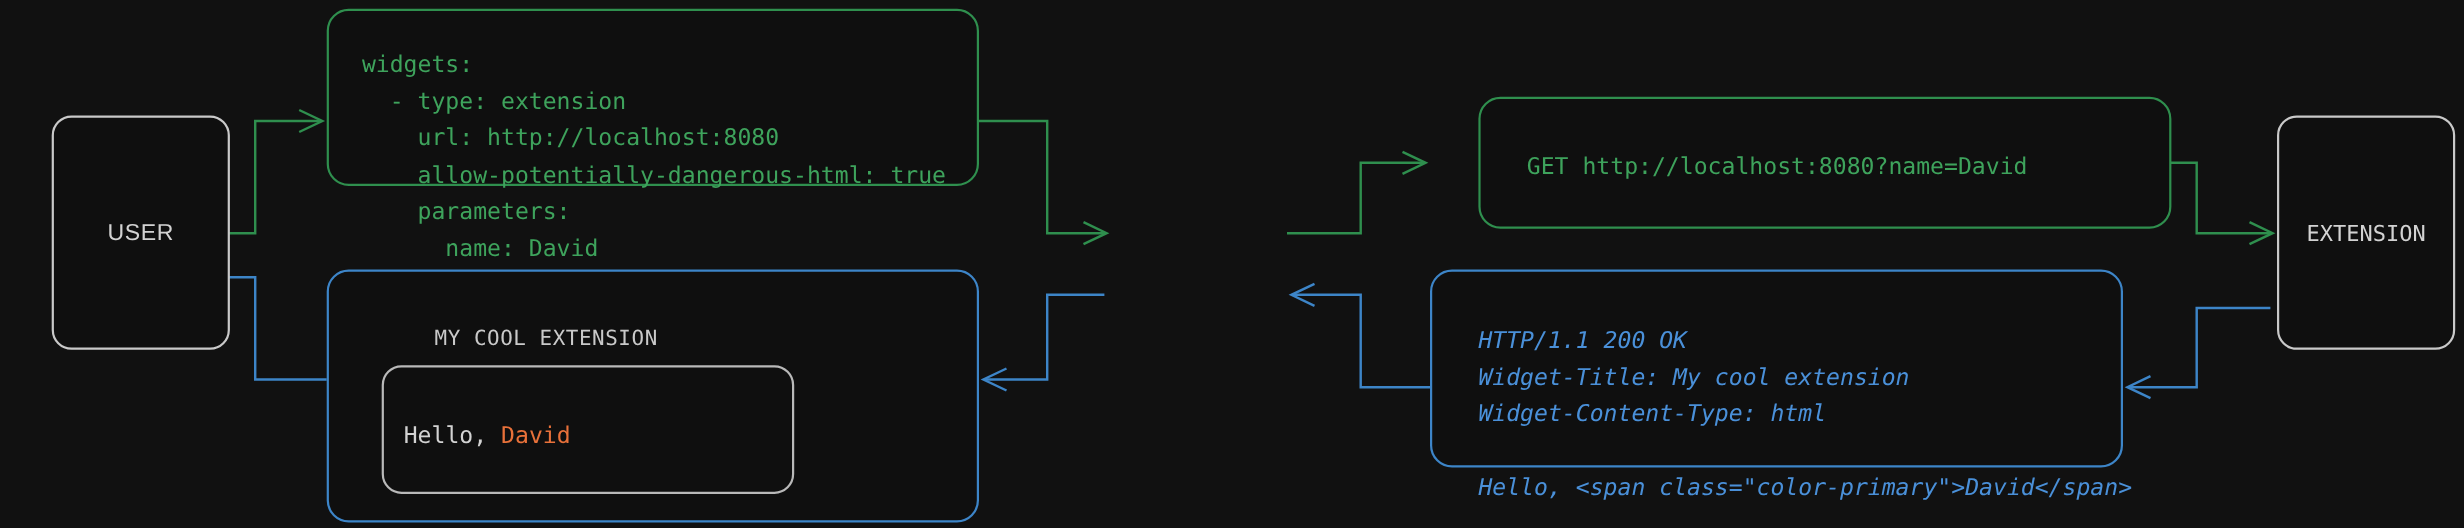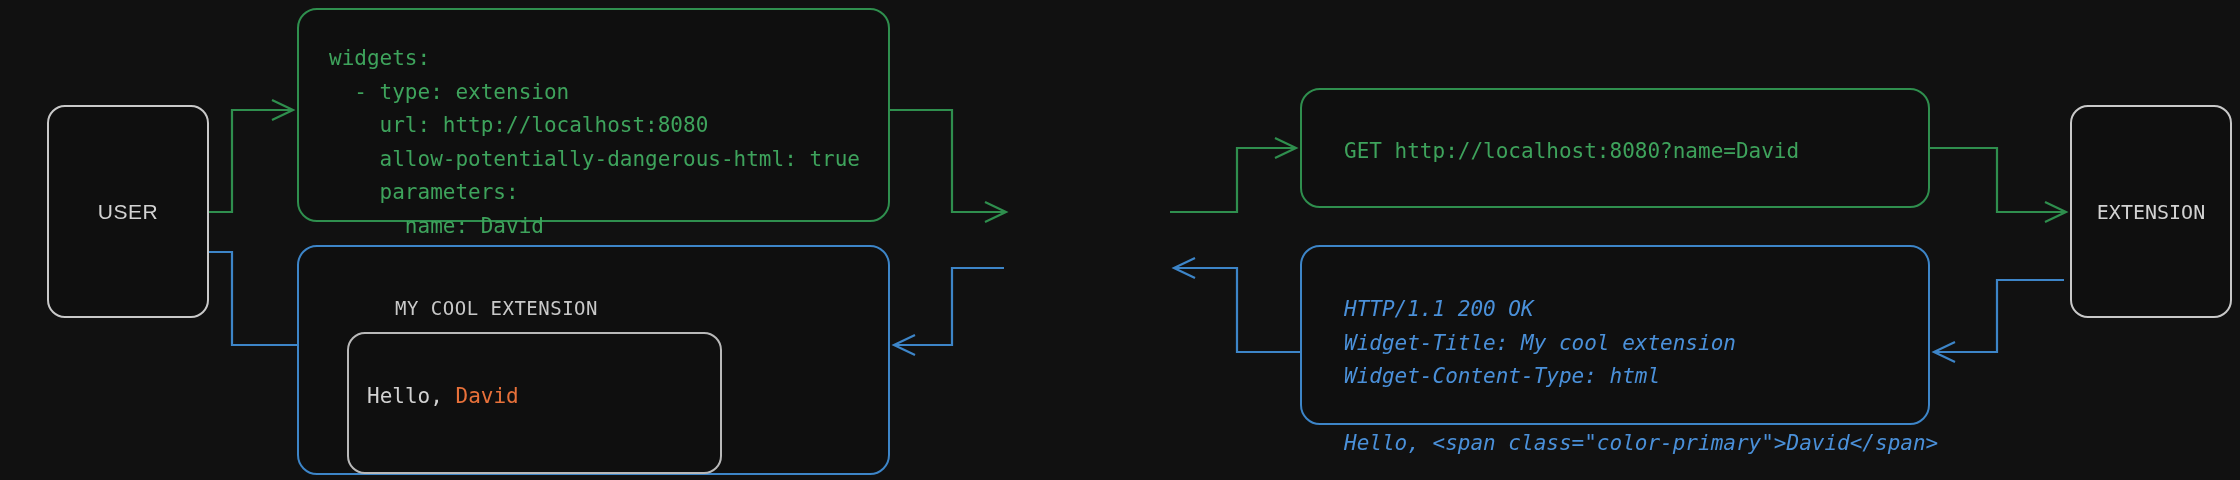--- a/index.html
+++ b/index.html
@@ -65,54 +65,54 @@
     margin: 0;
     font-family: "DejaVu Sans Mono", "Liberation Mono", monospace;
     font-size: 21px;
     line-height: 1.6;
     white-space: pre;
   }
   .code.green { color: #3ea35c; }
   .code.blue  { color: #4a90d9; }
 
   
-  #yaml-panel { left: 297px; top: 8px; width: 593px; height: 214px; }
+  #yaml-panel { left: 297px; top: 8px; width: 593px; height: 161px; }
   #yaml-code  { position: absolute; left: 30px; top: 32px; }
 
   
   #widget-panel { left: 297px; top: 245px; width: 593px; height: 230px; }
   #widget-title {
     position: absolute;
     left: 48px; top: 50px;
     font-family: "DejaVu Sans Mono", "Liberation Mono", monospace;
     font-size: 19px;
     letter-spacing: 0.5px;
     color: #c9c9c9;
     margin-left: 48px;
   }
   #widget-body {
     position: absolute;
     box-sizing: border-box;
     left: 48px; top: 85px;
-    width: 375px; height: 142px;
+    width: 375px; height: 117px;
     border: 2px solid #b9b9b9;
     border-radius: 18px;
   }
   #widget-body-text {
     position: absolute;
     left: 18px; top: 50px;
     font-family: "DejaVu Sans Mono", "Liberation Mono", monospace;
     font-size: 21px;
     color: #d2d2d2;
     white-space: pre;
   }
   #widget-body-name { color: #e8713a; }
 
   
-  #request-panel  { left: 1300px; top: 88px;  width: 630px; height: 120px; padding-left: 41px; }
+  #request-panel  { left: 1344px; top: 88px;  width: 630px; height: 120px; padding-left: 41px; }
   #request-code   { position: absolute; left: 42px; top: 45px; }
   #response-panel { left: 1300px; top: 245px; width: 630px; height: 180px; font-style: italic; }
   #response-code  { position: absolute; left: 42px; top: 46px; }
 
   
   #user-node      { left: 8px;    top: 105px; width: 162px; height: 213px; margin-left: 39px; }
   #glance-node    { left: 1010px; top: 105px; width: 160px; height: 205px; }
   #extension-node { left: 2070px; top: 105px; width: 162px; height: 213px; }
 </style>
 </head>

